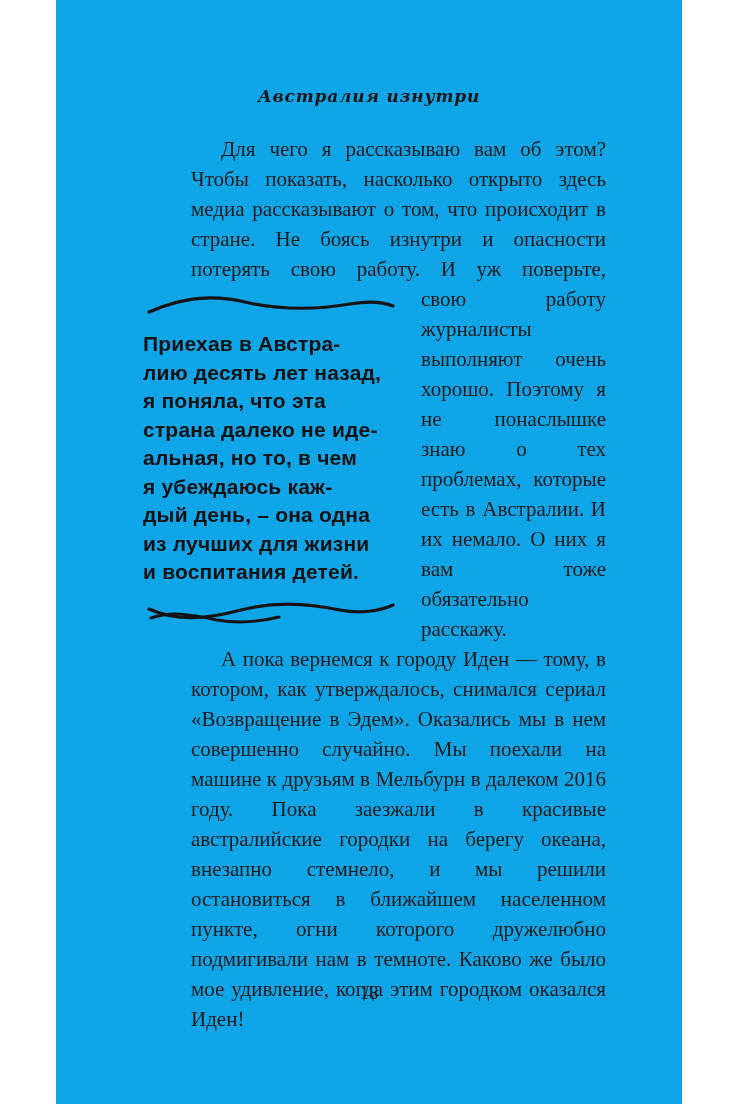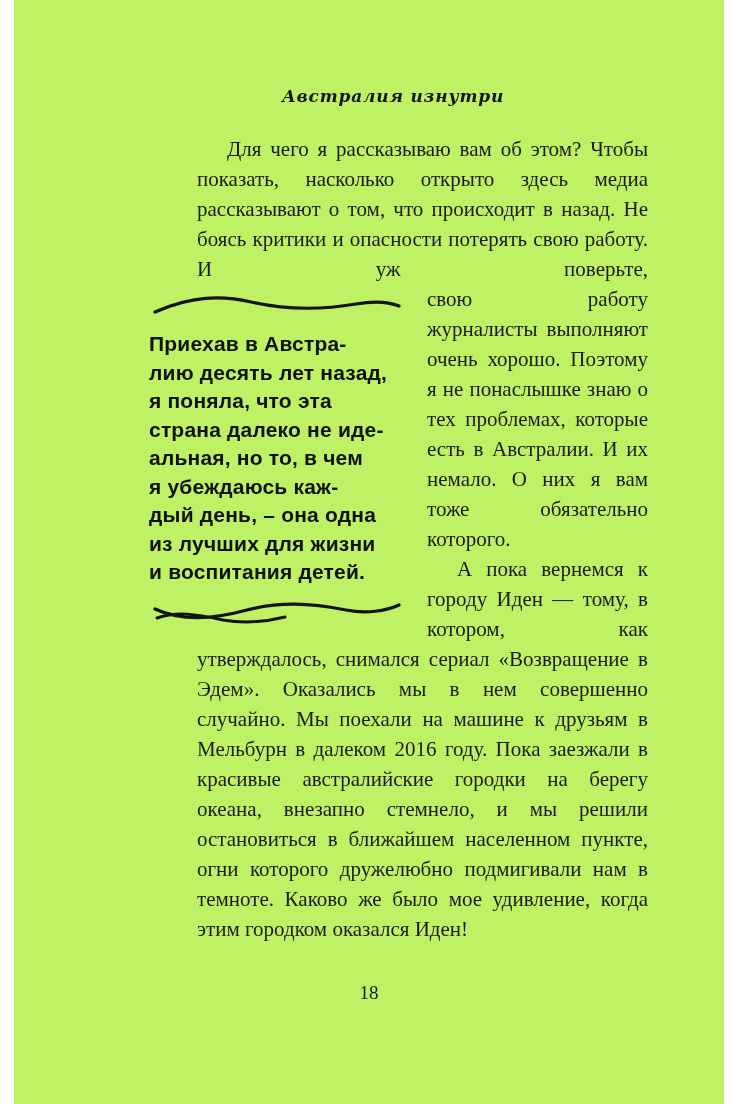--- a/index.html
+++ b/index.html
@@ -1,27 +1,26 @@
 <!DOCTYPE html>
 <html lang="ru"><head>
 <meta charset="utf-8">
 <style>
   * { margin: 0; padding: 0; box-sizing: border-box; }
   html, body { background: #ffffff; }
 
   .page {
     position: relative;
-    width: 710px;
+    width: 626px;
     height: 1104px;
     margin: 0 auto;
-    background: #bef264;
+    background: #0ea5e9;
     color: #1b1b1b;
     font-family: "Liberation Serif", serif;
     overflow: hidden;
-    padding-left: 48px;
   }
 
   .running-head {
     padding-top: 86px;
     text-align: center;
     font-family: "DejaVu Serif", serif;
     font-style: italic;
     font-weight: 600;
     font-size: 17px;
     letter-spacing: 0.8px;
@@ -78,21 +77,21 @@
 </style>
 </head>
 <body>
 
 <div class="page">
 
   <div class="running-head">Австралия изнутри</div>
 
   <div class="body-text">
 
-    <p class="para-indent justify-last">Для чего я рассказываю вам об этом? Чтобы показать, насколько открыто здесь медиа рассказывают о том, что происходит в назад. Не боясь критики и опасности потерять свою работу. И уж поверьте,</p>
+    <p class="para-indent justify-last">Для чего я рассказываю вам об этом? Чтобы показать, насколько открыто здесь медиа рассказывают о том, что происходит в стране. Не боясь изнутри и опасности потерять свою работу. И уж поверьте,</p>
 
     <div class="pull-quote">
       <svg class="squiggle" width="252" height="26" viewBox="0 0 252 26" aria-hidden="true">
         <path d="M4,20 C40,4 70,3 100,10 C135,18 170,18 205,12 C222,9 238,10 248,14" fill="none" stroke="#141414" stroke-width="3.2" stroke-linecap="round"></path>
       </svg>
 
       <div class="quote-text">Приехав в Австра-
 лию десять лет назад,
 я поняла, что эта
 страна далеко не иде-
@@ -101,21 +100,21 @@
 дый день, – она одна
 из лучших для жизни
 и воспитания детей.</div>
 
       <svg class="squiggle" width="252" height="30" viewBox="0 0 252 30" aria-hidden="true">
         <path d="M4,12 C30,24 62,22 92,14 C128,4 160,6 195,13 C215,17 235,14 248,8" fill="none" stroke="#141414" stroke-width="3.2" stroke-linecap="round"></path>
         <path d="M6,21 C26,14 44,17 72,23 C96,27 118,24 134,20" fill="none" stroke="#141414" stroke-width="3" stroke-linecap="round"></path>
       </svg>
     </div>
 
-    <p>свою работу журналисты выполняют очень хорошо. Поэтому я не понаслышке знаю о тех проблемах, которые есть в Австралии. И их немало. О них я вам тоже обязательно которого.</p>
+    <p>свою работу журналисты выполняют очень хорошо. Поэтому я не понаслышке знаю о тех проблемах, которые есть в Австралии. И их немало. О них я вам тоже обязательно расскажу.</p>
 
     <p class="para-indent">А пока вернемся к городу Иден — тому, в котором, как утверждалось, снимался сериал «Возвращение в Эдем». Оказались мы в нем совершенно случайно. Мы поехали на машине к друзьям в Мельбурн в далеком 2016 году. Пока заезжали в красивые австралийские городки на берегу океана, внезапно стемнело, и мы решили остановиться в ближайшем населенном пункте, огни которого дружелюбно подмигивали нам в темноте. Каково же было мое удивление, когда этим городком оказался Иден!</p>
 
 
   </div>
 
   <div class="page-number">18</div>
 
 </div>
 

